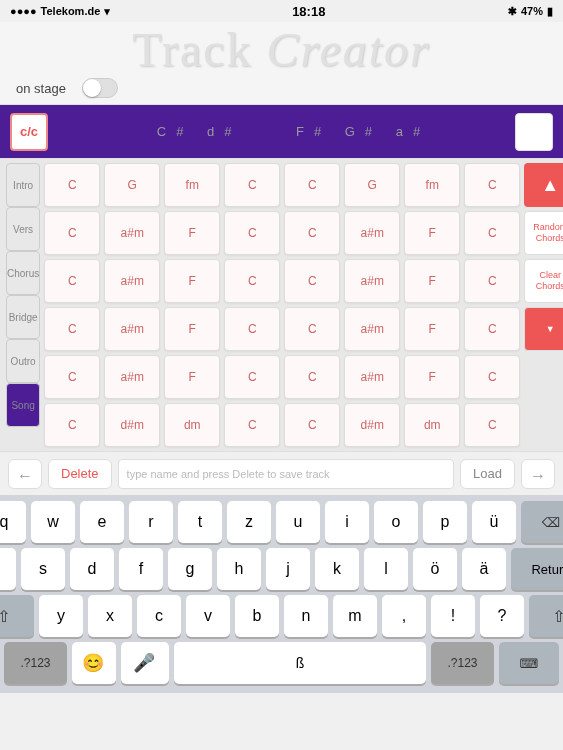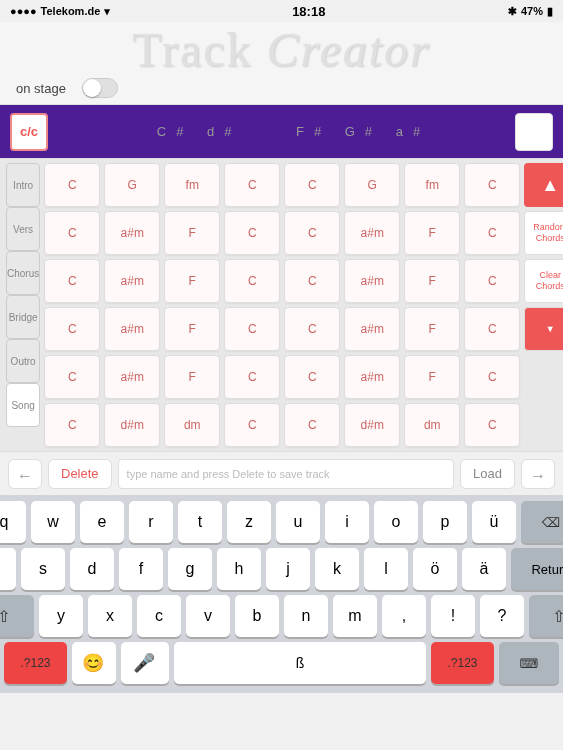--- a/index.html
+++ b/index.html
@@ -142,21 +142,21 @@
       background: #e8e8e8;
       border: 1px solid #ccc;
       border-radius: 4px;
       display: flex;
       align-items: center;
       justify-content: center;
       font-size: 10px;
       color: #888;
     }
     .row-label.song-label {
-      background: #ffffff;
+      background: #4c1d95;
       color: #888;
     }
 
     
     .chord-grid {
       flex: 1;
       display: flex;
       flex-direction: column;
       gap: 4px;
     }
@@ -297,21 +297,21 @@
       justify-content: center;
       font-size: 16px;
       color: #000;
       height: 42px;
       min-width: 44px;
       flex: 1;
       max-width: 48px;
       cursor: pointer;
     }
     .kb-key.special {
-      background: #ef4444;
+      background: #a3a3a3;
       color: #333;
       font-size: 13px;
       max-width: 60px;
     }
     .kb-key.return-key {
       background: #adb5bd;
       font-size: 13px;
       max-width: 80px;
       min-width: 80px;
       color: #000;

